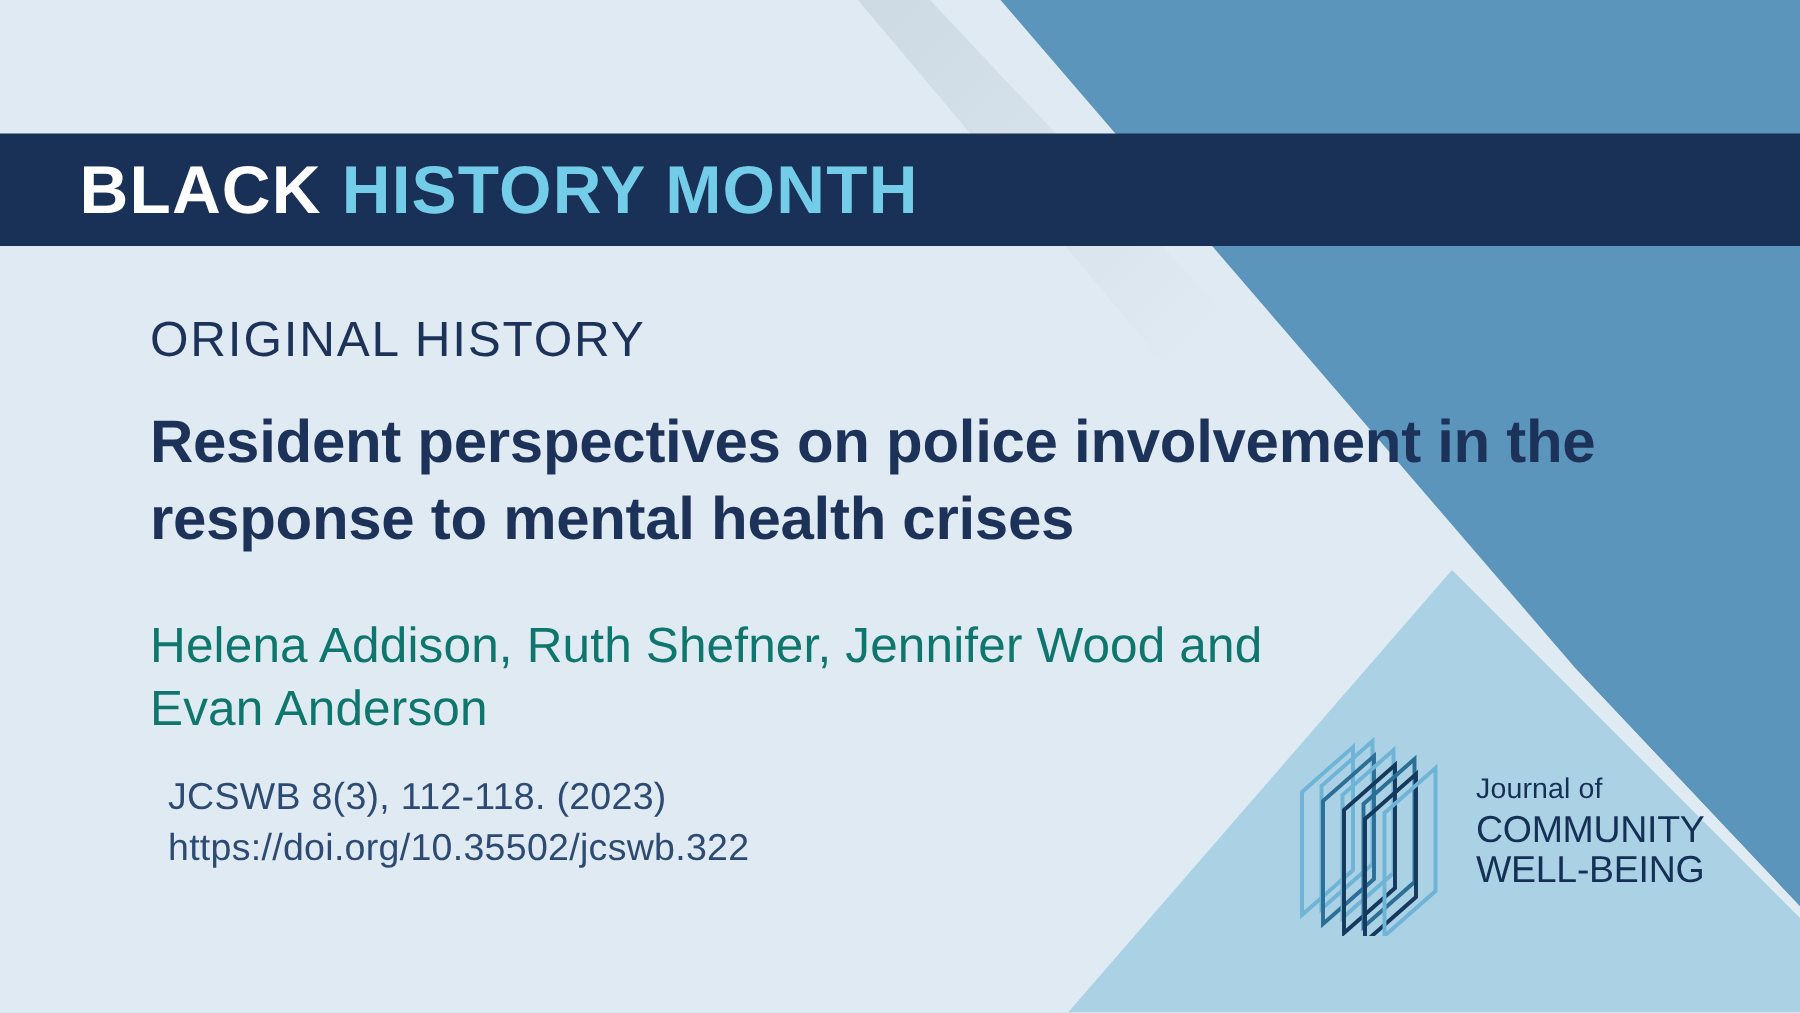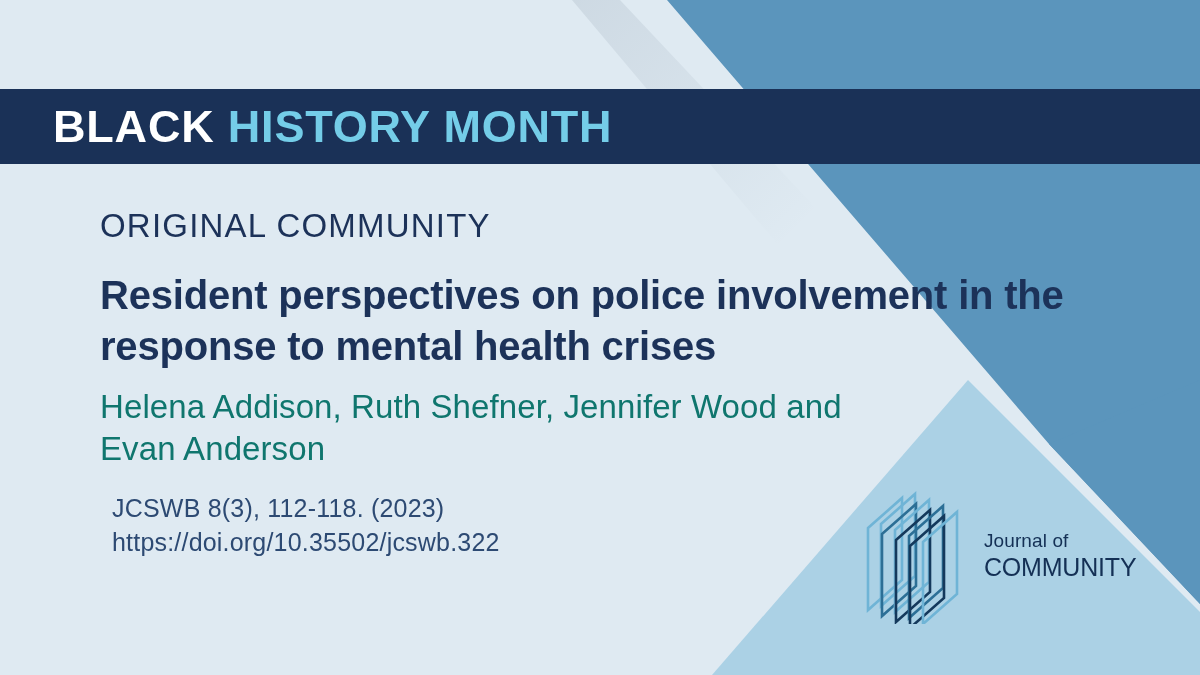--- a/index.html
+++ b/index.html
@@ -105,21 +105,21 @@
     color: #1c3259;
     margin: 0 0 26px 0;
     line-height: 1.1;
   }
   .article-title {
     font-size: 40px;
     font-weight: 700;
     color: #1c3259;
     line-height: 1.28;
     letter-spacing: -0.2px;
-    margin: 0 0 13px 0;
+    margin: 0 0 36px 0;
     max-width: 1040px;
   }
   .authors {
     font-size: 33px;
     font-weight: 300;
     color: #0f766e;
     line-height: 1.28;
     letter-spacing: 0.1px;
     margin: 0 0 22px 0;
     max-width: 800px;
@@ -180,21 +180,21 @@
     <div class="wedge-med-bottom"></div>
   </div>
 
   <div class="bhm-banner">
     <div class="bhm-text">
       <span class="bhm-black">BLACK</span><span>&nbsp;</span><span class="bhm-history">HISTORY MONTH</span>
     </div>
   </div>
 
   <div class="content">
-    <div class="kicker">ORIGINAL COMMUNITY</div>
+    <div class="kicker">ORIGINAL HISTORY</div>
     <div class="article-title">Resident perspectives on police involvement in the response to mental health crises</div>
     <div class="authors">Helena Addison, Ruth Shefner, Jennifer Wood and Evan Anderson</div>
     <div class="citation">
       <span class="citation-line">JCSWB 8(3), 112-118.  (2023)</span>
       <span class="citation-line">https://doi.org/10.35502/jcswb.322</span>
     </div>
   </div>
 
   <div class="logo">
     <span class="logo-mark">
@@ -211,16 +211,17 @@
           <path d="M47 52 L81 22 L81 104 L47 134 Z" stroke="#2c6f96"></path>
 
           <path d="M48 62 L82 32 L82 114 L48 144 Z" stroke="#14395c"></path>
           <path d="M61 58 L95 28 L95 110 L61 140 Z" stroke="#6fb4d6"></path>
         </g>
       </svg>
     </span>
     <span class="logo-words">
       <span class="logo-journal-of">Journal of</span>
       <span class="logo-big">COMMUNITY</span>
+      <span class="logo-big">WELL-BEING</span>
     </span>
   </div>
 
 </div>
 
 </body></html>

